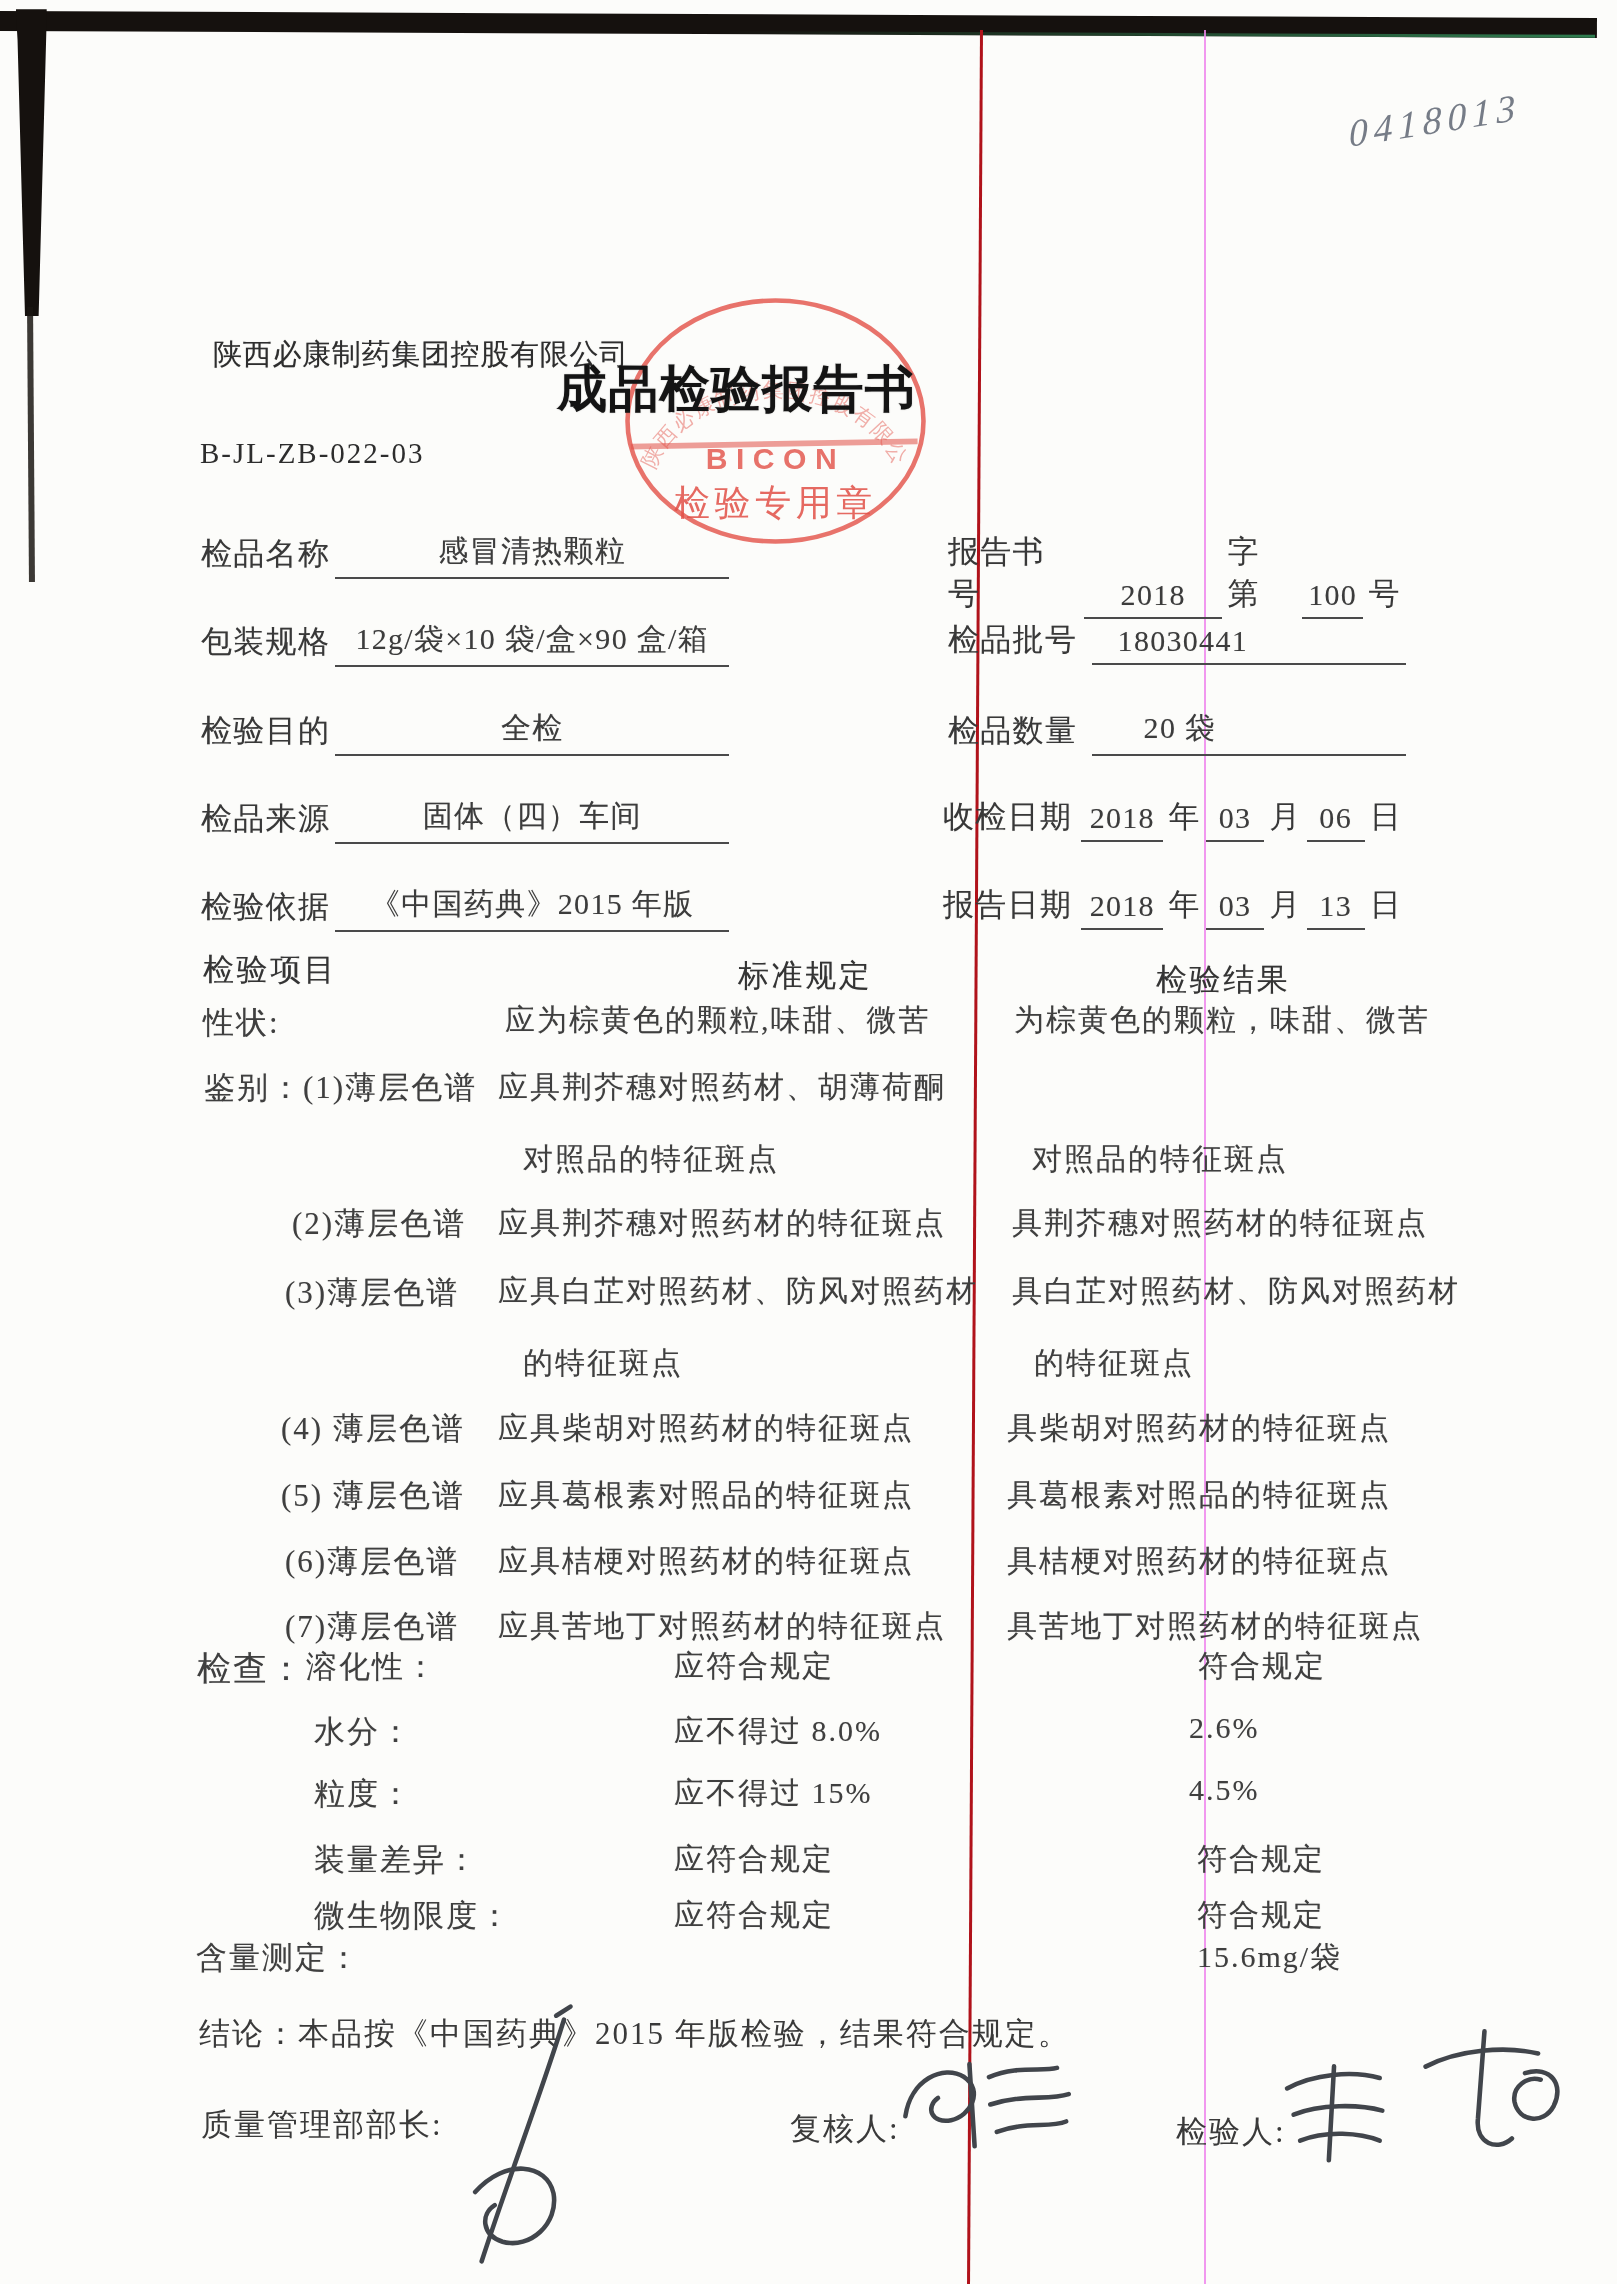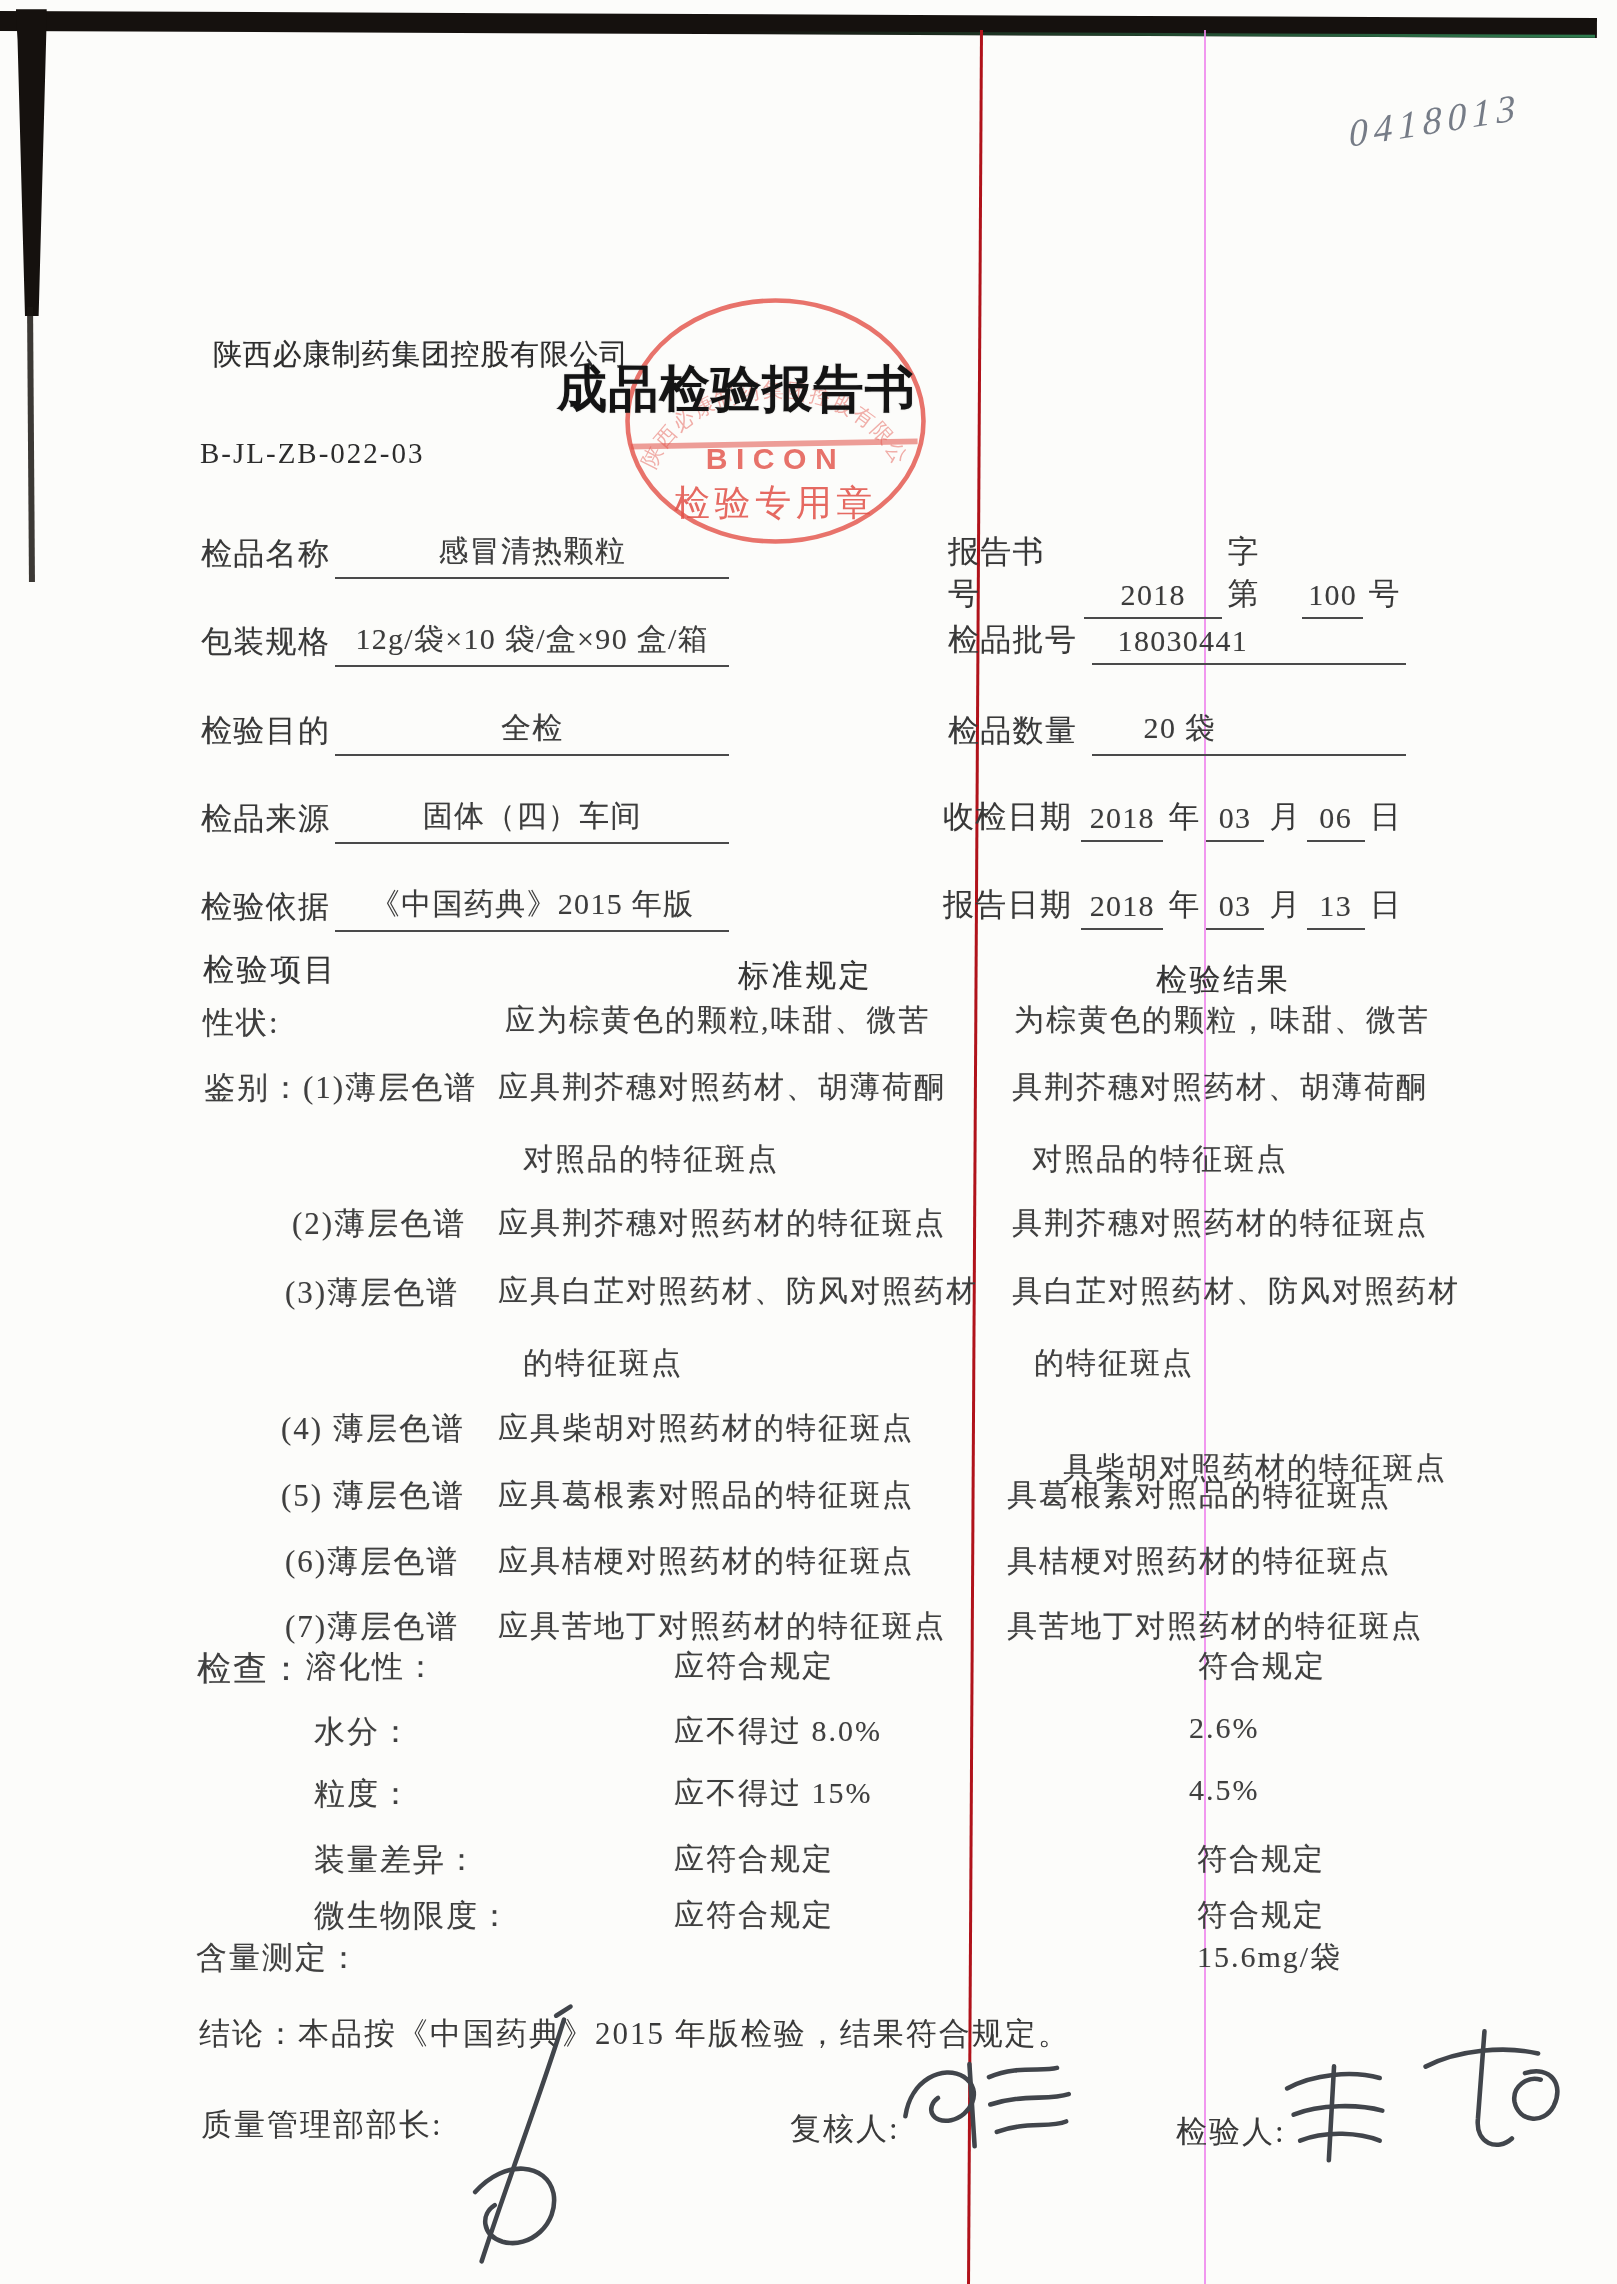--- a/index.html
+++ b/index.html
@@ -129,39 +129,38 @@
   <div class="t hdr" style="left:203px;top:949px;">检验项目</div>
   <div class="t hdr" style="left:738px;top:955px;">标准规定</div>
   <div class="t hdr" style="left:1156px;top:959px;">检验结果</div>
 
   <div class="t" style="left:203px;top:1002px;font-size:31px;">性状:</div>
   <div class="t" style="left:505px;top:1000px;">应为棕黄色的颗粒,味甜、微苦</div>
   <div class="t" style="left:1014px;top:1000px;">为棕黄色的颗粒，味甜、微苦</div>
 
   <div class="t" style="left:204px;top:1067px;font-size:31px;">鉴别：(1)薄层色谱</div>
   <div class="t" style="left:498px;top:1067px;">应具荆芥穗对照药材、胡薄荷酮</div>
-  <div class="t" style="left:1012px;top:1067px;">具荆芥穗对照药材、胡薄荷酮</div>
 
   <div class="t" style="left:523px;top:1139px;">对照品的特征斑点</div>
   <div class="t" style="left:1032px;top:1139px;">对照品的特征斑点</div>
 
   <div class="t" style="left:292px;top:1203px;font-size:31px;">(2)薄层色谱</div>
   <div class="t" style="left:498px;top:1203px;">应具荆芥穗对照药材的特征斑点</div>
   <div class="t" style="left:1012px;top:1203px;">具荆芥穗对照药材的特征斑点</div>
 
   <div class="t" style="left:285px;top:1272px;font-size:31px;">(3)薄层色谱</div>
   <div class="t" style="left:1012px;top:1271px;">具白芷对照药材、防风对照药材</div>
   <div class="t" style="left:498px;top:1271px;">应具白芷对照药材、防风对照药材</div>
 
   <div class="t" style="left:523px;top:1343px;">的特征斑点</div>
   <div class="t" style="left:1034px;top:1343px;">的特征斑点</div>
 
   <div class="t" style="left:281px;top:1408px;font-size:31px;">(4) 薄层色谱</div>
   <div class="t" style="left:498px;top:1408px;text-align:center;">应具柴胡对照药材的特征斑点</div>
-  <div class="t" style="left:1063px;top:1408px;margin-top:40px;">具柴胡对照药材的特征斑点</div>
+  <div class="t" style="left:1007px;top:1408px;">具柴胡对照药材的特征斑点</div>
 
   <div class="t" style="left:281px;top:1475px;font-size:31px;">(5) 薄层色谱</div>
   <div class="t" style="left:498px;top:1475px;">应具葛根素对照品的特征斑点</div>
   <div class="t" style="left:1007px;top:1475px;">具葛根素对照品的特征斑点</div>
 
   <div class="t" style="left:285px;top:1541px;font-size:31px;">(6)薄层色谱</div>
   <div class="t" style="left:498px;top:1541px;">应具桔梗对照药材的特征斑点</div>
   <div class="t" style="left:1007px;top:1541px;">具桔梗对照药材的特征斑点</div>
 
   <div class="t" style="left:285px;top:1606px;font-size:31px;">(7)薄层色谱</div>

